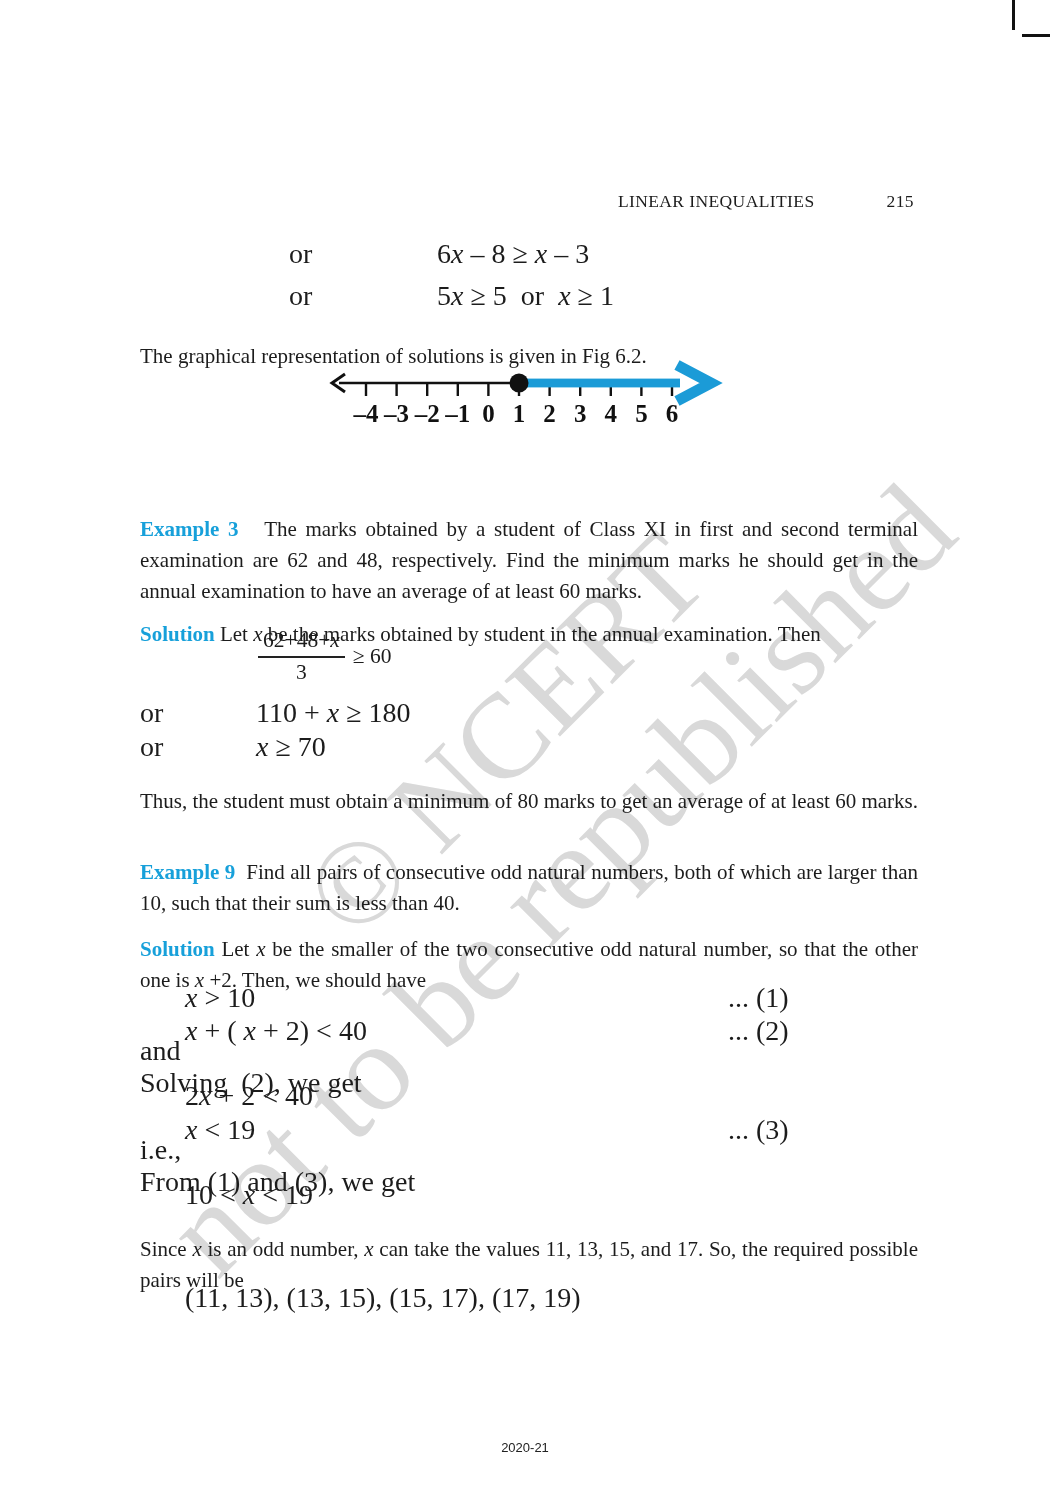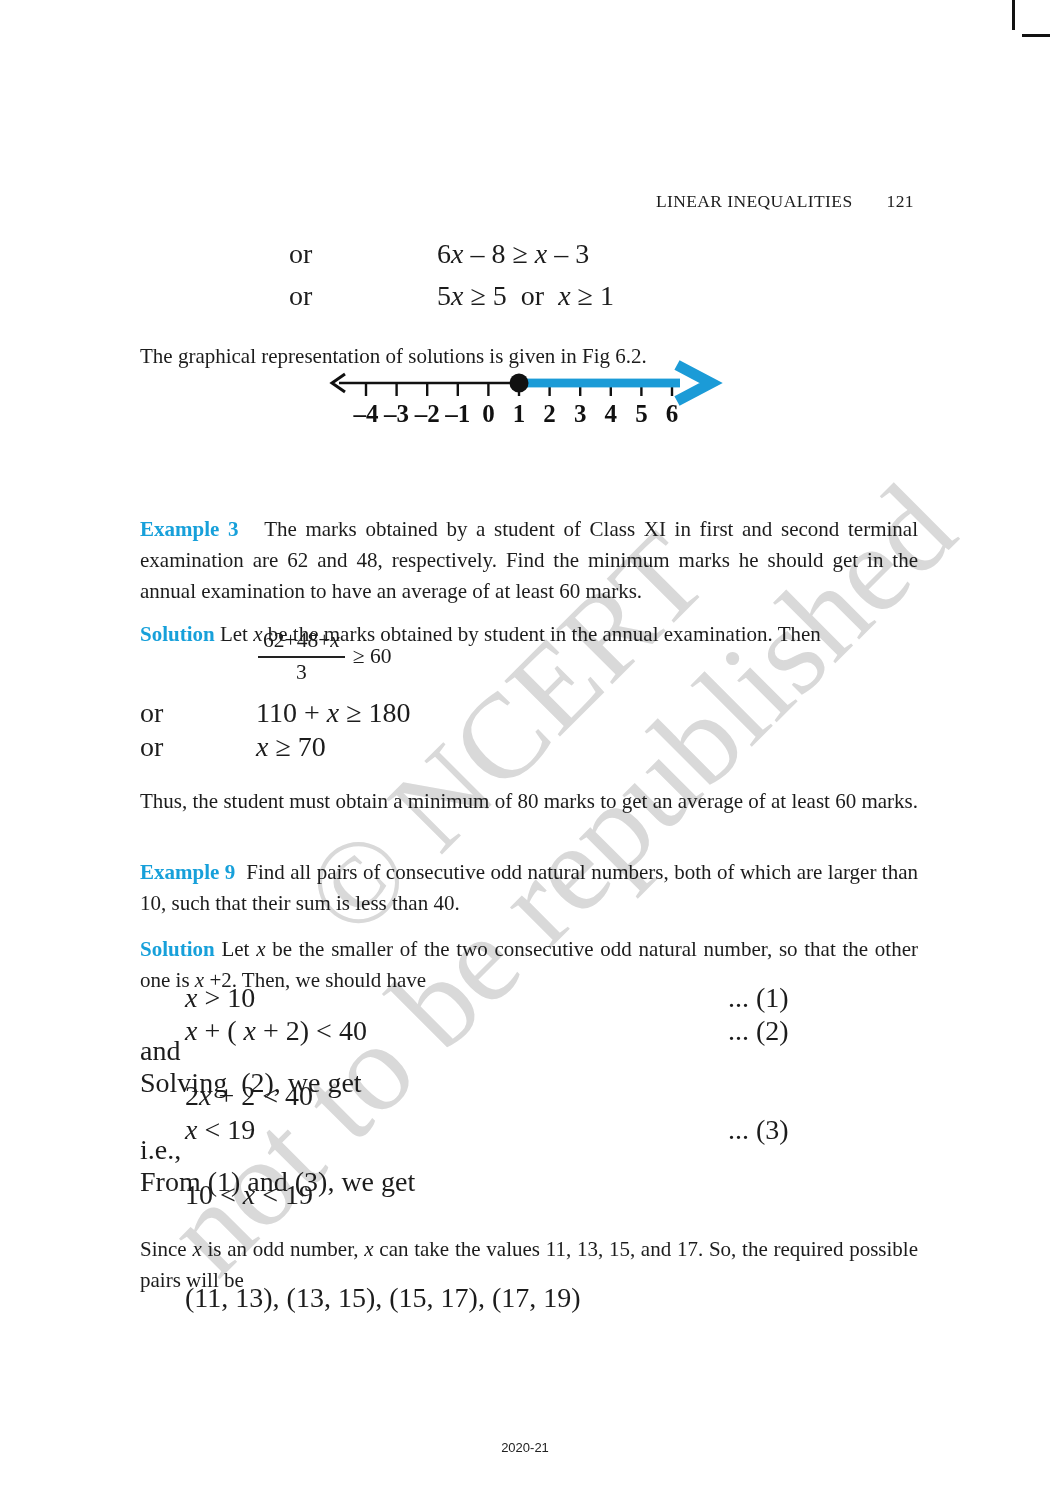--- a/index.html
+++ b/index.html
@@ -14,21 +14,21 @@
     font-family:"Liberation Serif", serif;z-index:0;pointer-events:none;
   }
   .wm1{left:505px;top:735px;font-size:120px;transform:translate(-50%,-50%) rotate(-45deg);}
   .wm2{left:560px;top:880px;font-size:125px;transform:translate(-50%,-50%) rotate(-45deg);}
   
   .cm-v{position:absolute;left:1012px;top:0;width:3px;height:30px;background:#111;}
   .cm-h{position:absolute;left:1022px;top:34px;width:28px;height:3px;background:#111;}
   
   .content{position:absolute;left:0;top:0;width:100%;height:100%;z-index:1;}
   .hdr{
-    position:absolute;top:191px;right:136px;display:flex;gap:34px;
+    position:absolute;top:191px;right:136px;display:flex;gap:72px;
     font-size:17.5px;letter-spacing:.4px;
   }
   .para{position:absolute;left:140px;width:778px;font-size:21px;line-height:31px;margin-top:24px;}
   .just{text-align:justify;}
   .row{position:absolute;left:0;top:0;width:100%;height:31px;font-size:28px;}
   .row span{position:absolute;white-space:pre;}
   .lbl-or-top{left:289px;} .eq-top{left:437px;}
   .lbl-mid{left:140px;}   .eq-mid{left:256px;}
   .eq-ind{left:185px;}    .eq-num{left:728px;}
   .txt-l{left:140px;margin-top:20px;}
@@ -55,21 +55,21 @@
   <div class="wm wm1">© NCERT</div>
   <div class="wm wm2">not to be republished</div>
 
   <div class="content">
 
     <span class="cm-v"></span>
     <span class="cm-h"></span>
 
     <div class="hdr">
       <span>LINEAR INEQUALITIES</span>
-      <span>121</span>
+      <span>215</span>
     </div>
 
     <div class="row" style="top:238px">
       <span class="lbl-or-top">or</span>
       <span class="eq-top">6<i>x</i> – 8 ≥ <i>x</i> – 3</span>
     </div>
     <div class="row" style="top:280px">
       <span class="lbl-or-top">or</span>
       <span class="eq-top">5<i>x</i> ≥ 5  or  <i>x</i> ≥ 1</span>
     </div>

